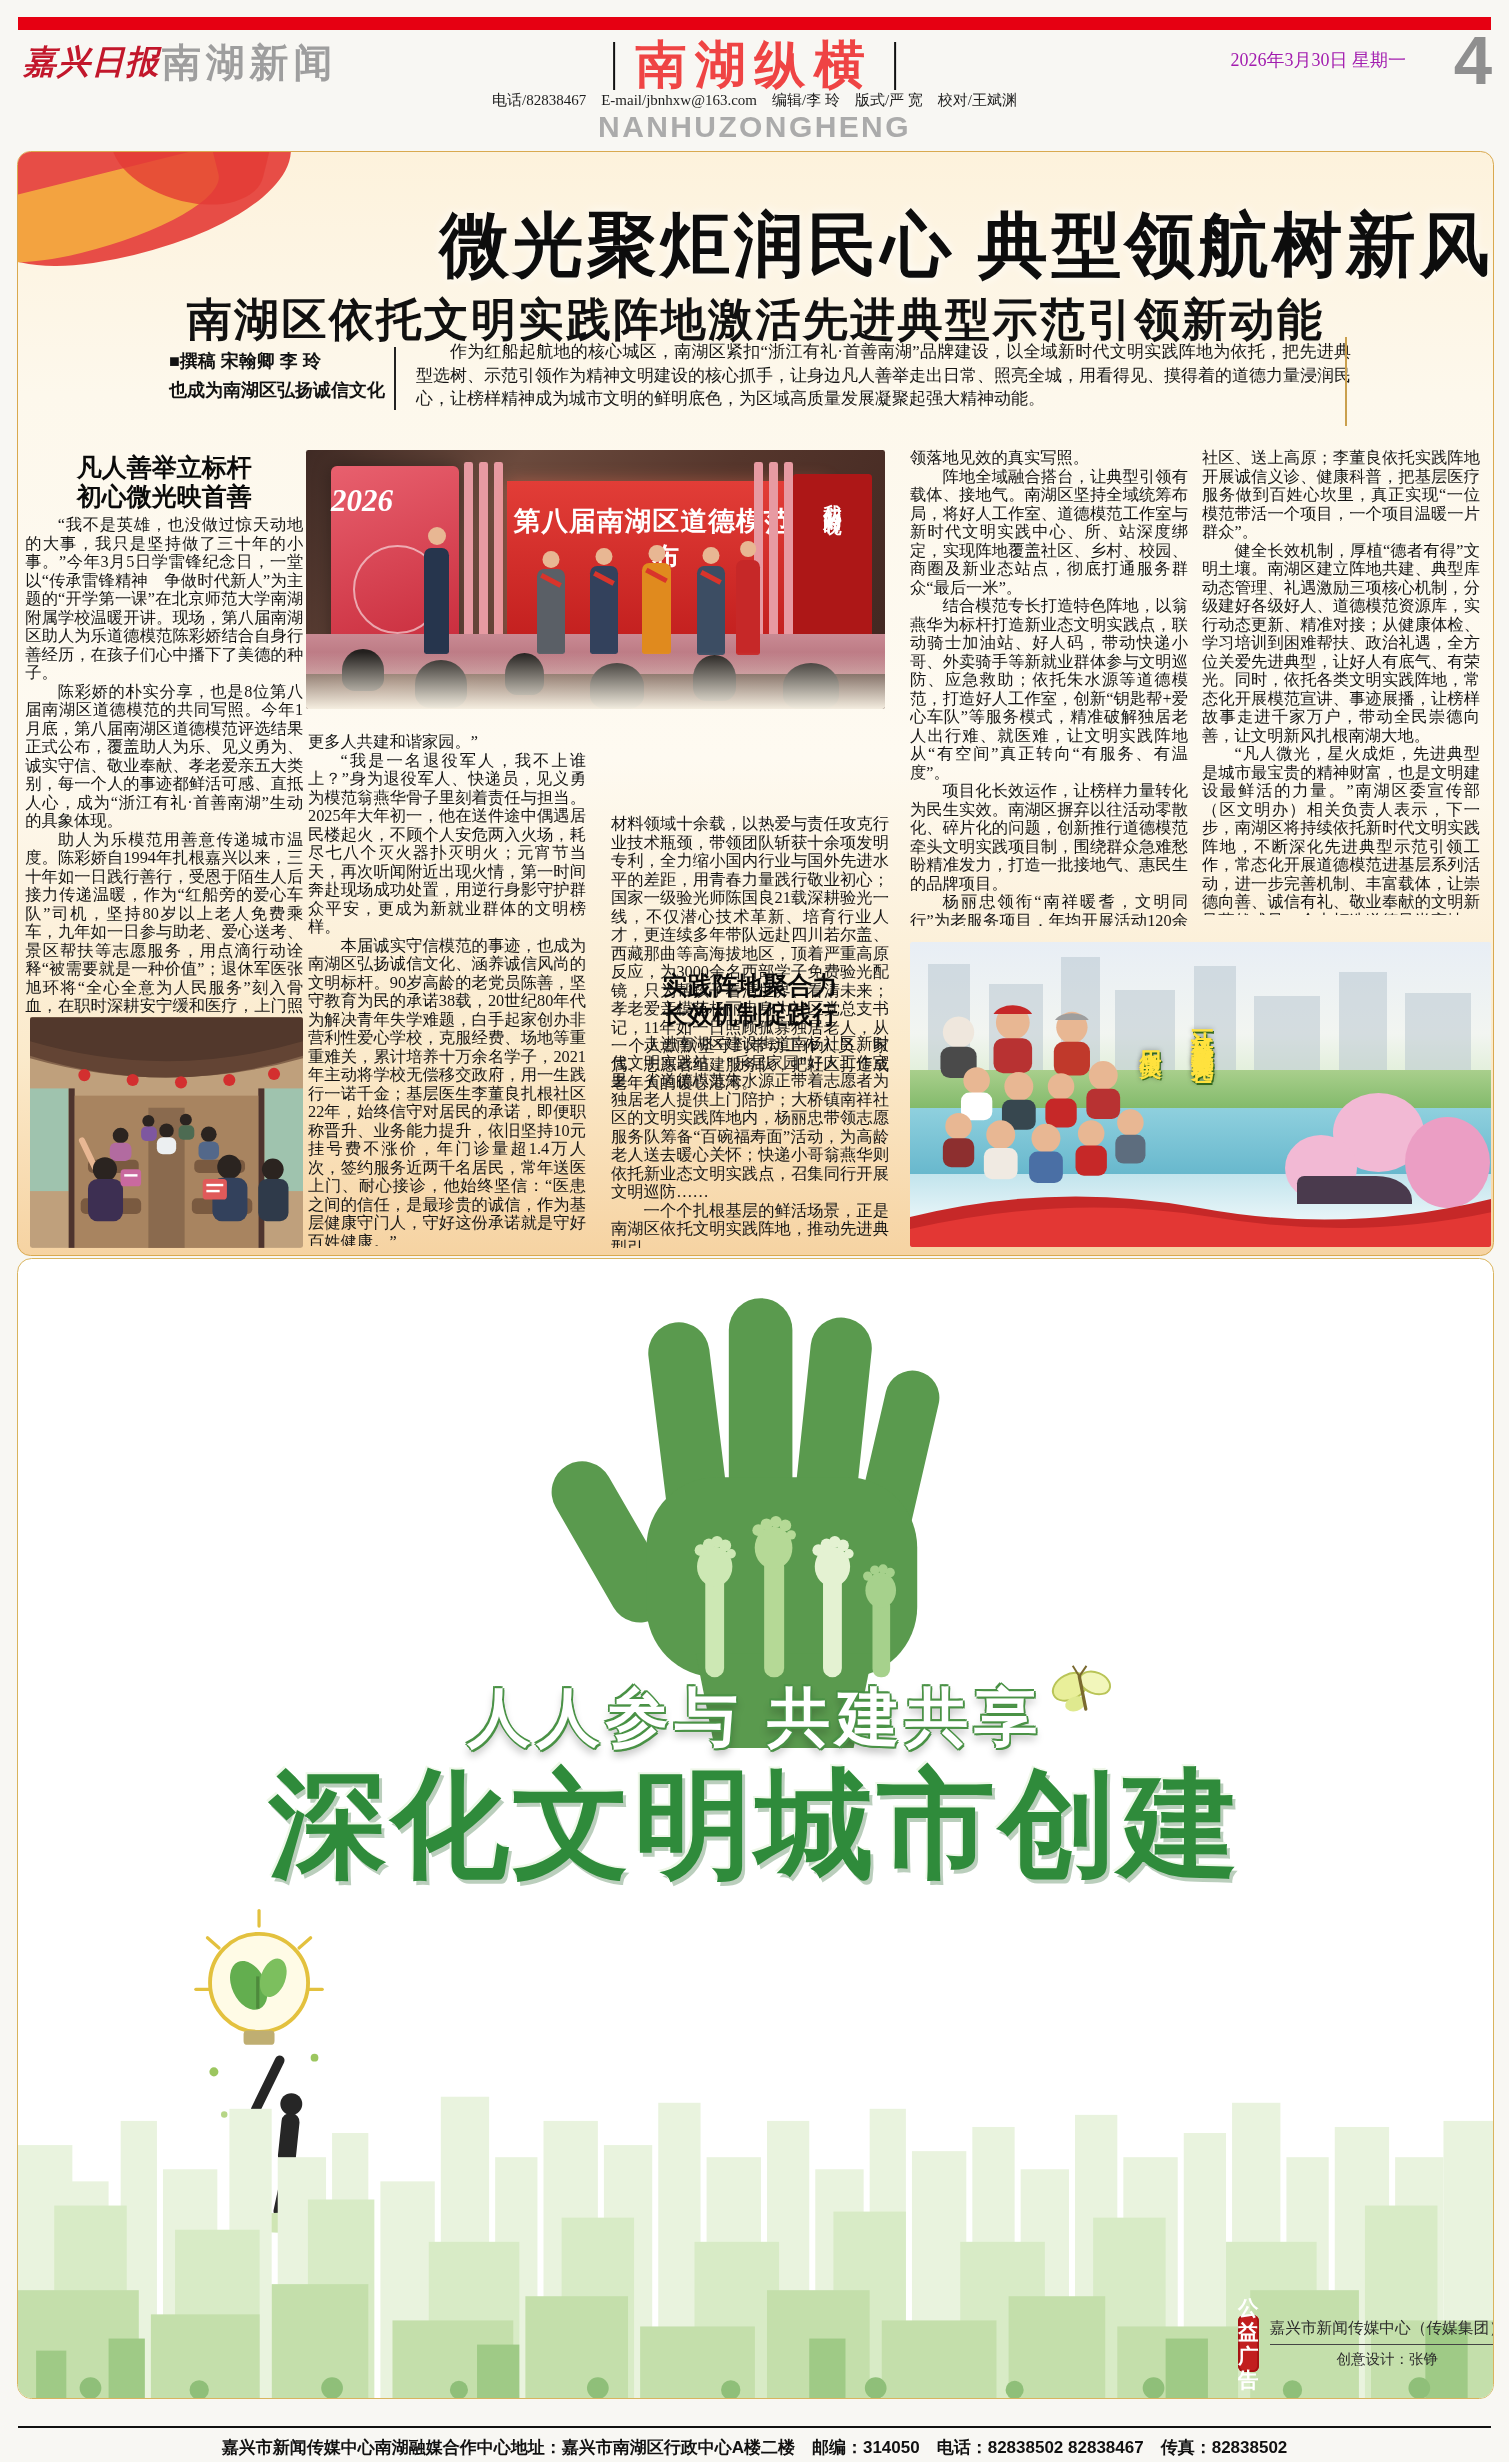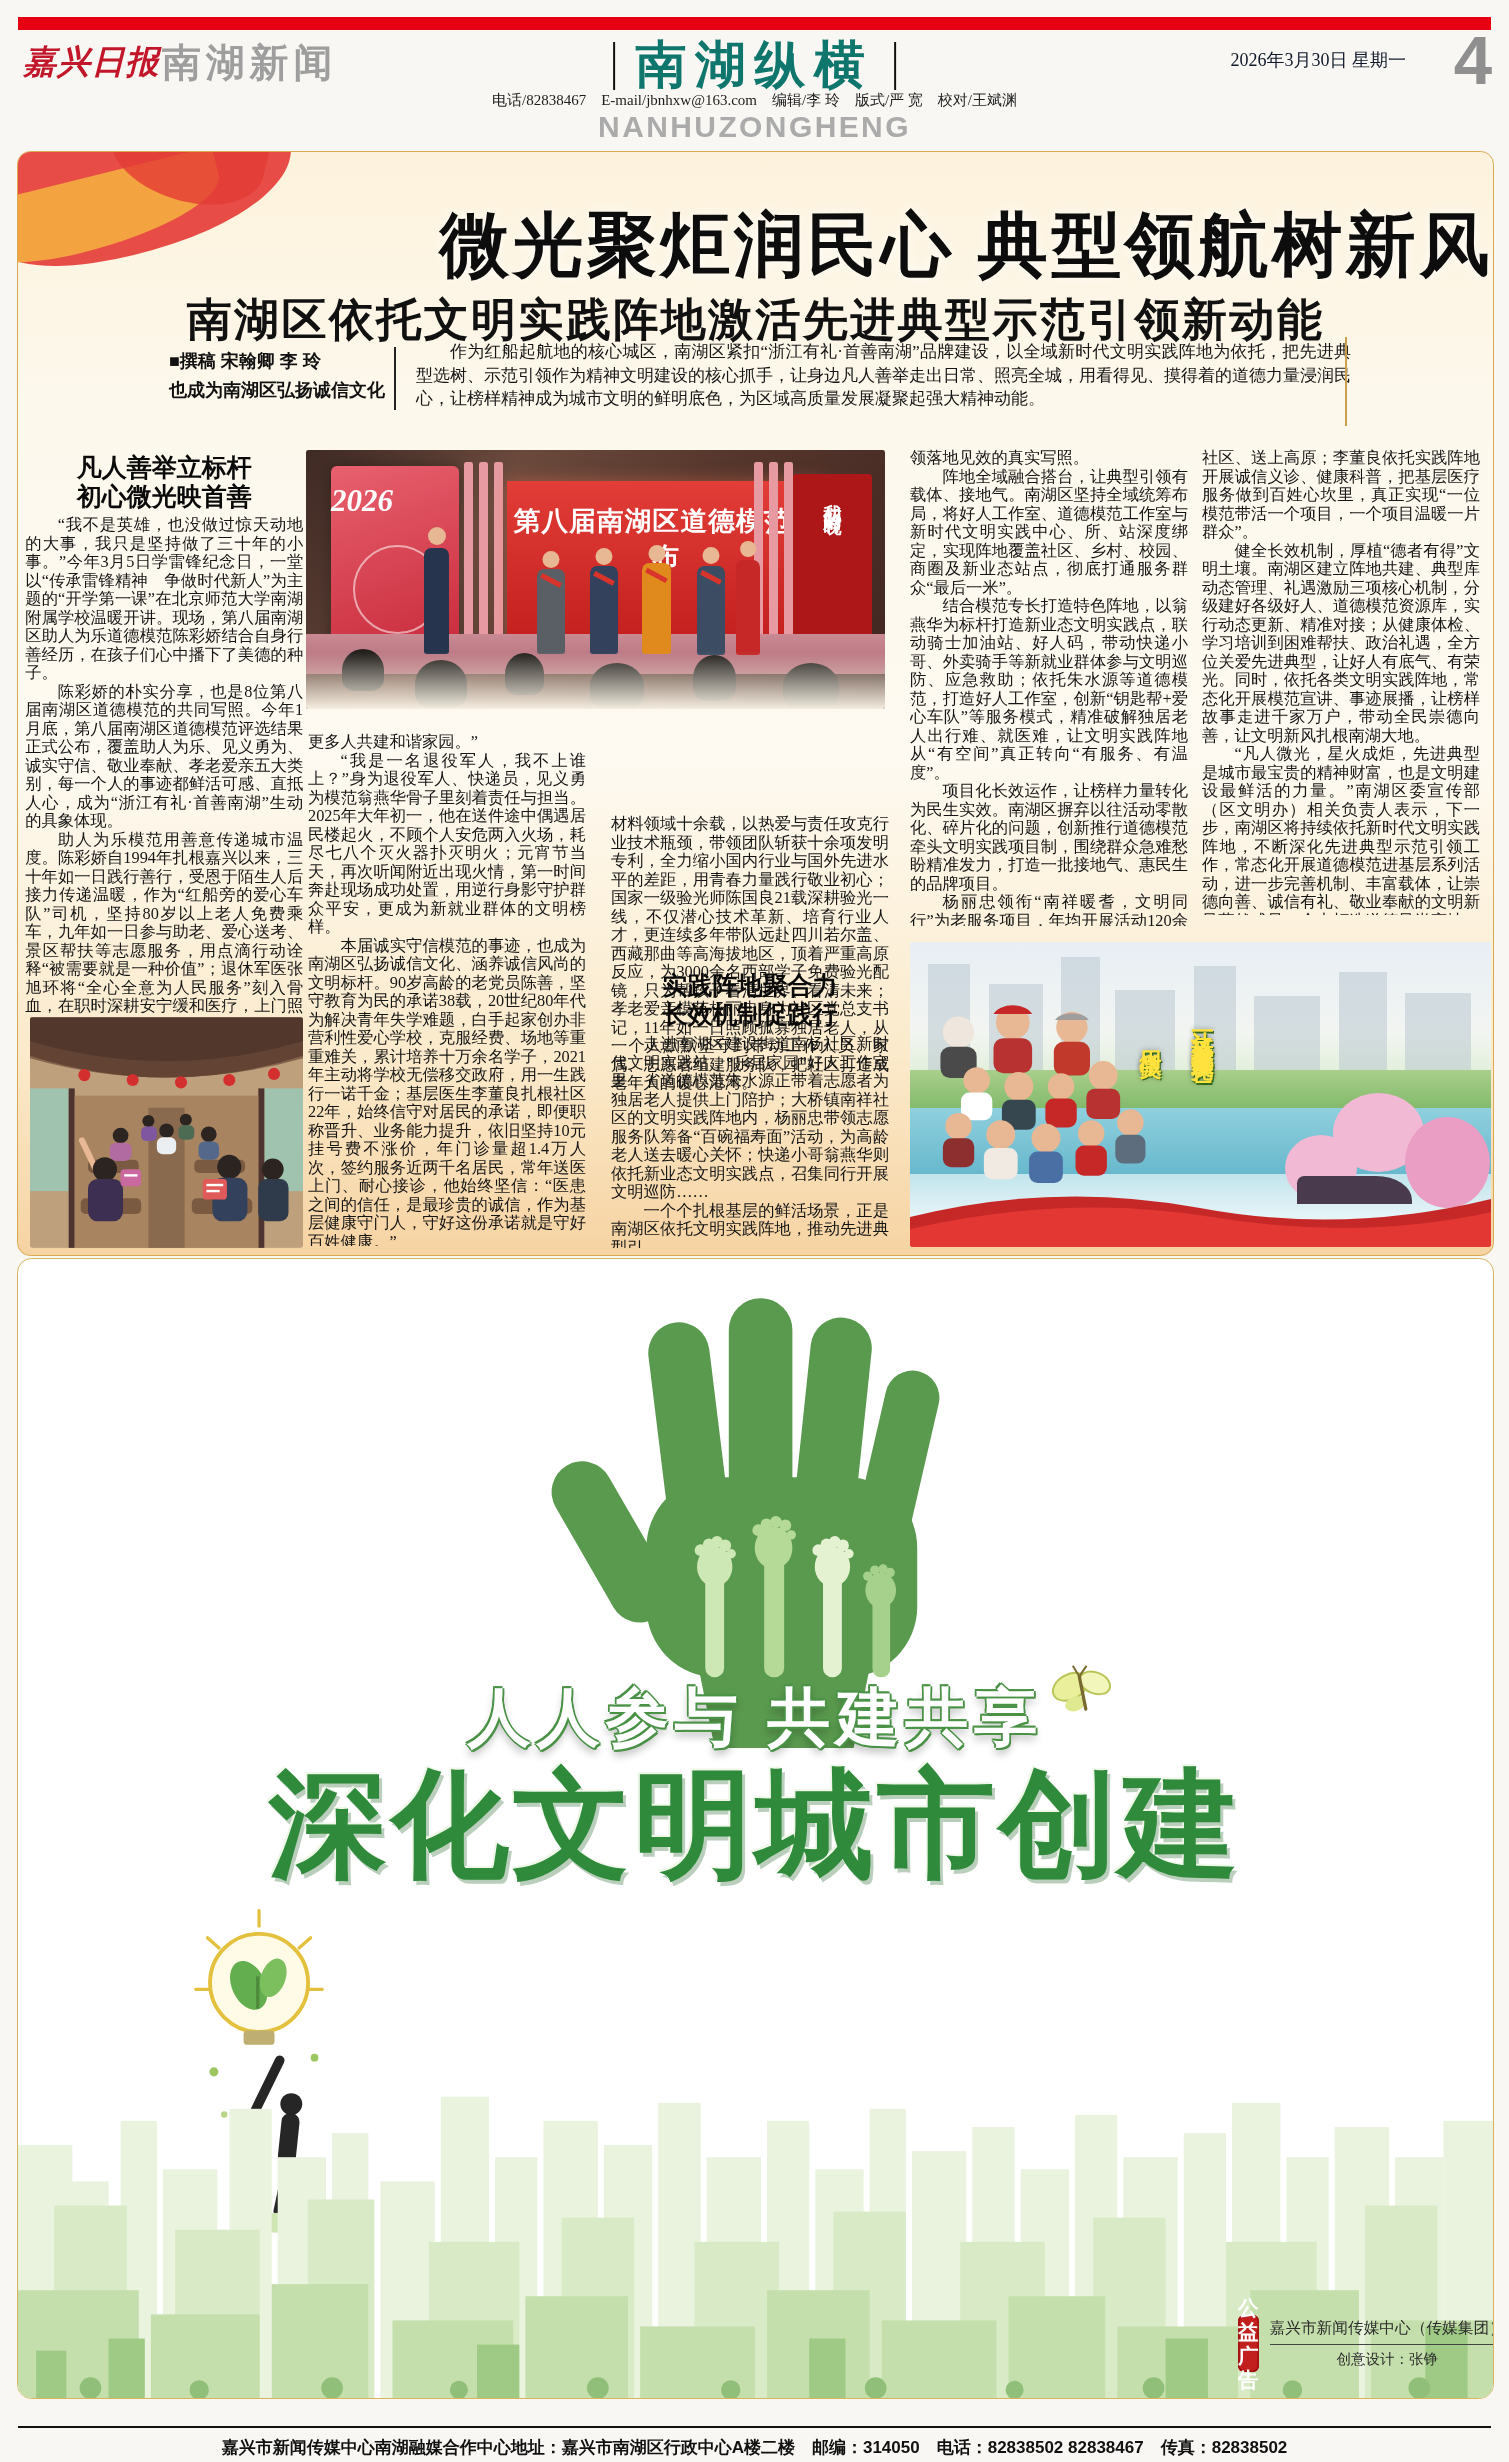--- a/index.html
+++ b/index.html
@@ -6,25 +6,25 @@
   #page{position:relative;width:1509px;height:2462px;background:#f8f7f3;overflow:hidden;
         font-family:"Liberation Serif","DejaVu Serif",serif;color:#141414;}
   .abs{position:absolute;}
   
   #redbar{left:18px;top:17px;width:1473px;height:13.3px;background:#e60012;}
   #logo-script{left:23px;top:40px;font-size:33px;font-weight:bold;font-style:italic;color:#c2172b;letter-spacing:1.2px;}
   #logo-edition{left:162px;top:36px;font-size:39px;font-weight:bold;color:#9e9e9e;letter-spacing:4.8px;
         font-family:"Liberation Sans","DejaVu Sans",sans-serif;}
   #section-title{left:50%;top:31px;transform:translateX(-50%);display:flex;align-items:center;gap:20.5px;}
   #section-title .vbar{width:2.4px;height:48px;background:#111;}
-  #section-title .t{font-size:51px;font-weight:bold;letter-spacing:8.5px;color:#0f766e;}
+  #section-title .t{font-size:51px;font-weight:bold;letter-spacing:8.5px;color:#ef4444;}
   #contact{left:50%;top:91px;transform:translateX(-50%);font-size:15px;color:#1c1c1c;white-space:nowrap;}
   #latin{left:50%;top:110px;transform:translateX(-50%);font-size:30px;font-weight:bold;color:#ababab;
         letter-spacing:2.4px;font-family:"Liberation Sans","DejaVu Sans",sans-serif;}
-  #dateline{right:103px;top:48px;font-size:18px;color:#0f172a;}
+  #dateline{right:103px;top:48px;font-size:18px;color:#a21caf;}
   #pagenum{right:17px;top:20.5px;font-size:69px;font-weight:bold;color:#8f8f8f;
         font-family:"Liberation Sans","DejaVu Sans",sans-serif;}
   
   #artbox{left:17px;top:151px;width:1475px;height:1103px;border:1.8px solid #d9a94f;border-radius:13.3px;
         background:linear-gradient(180deg,#fdf2dc 0%,#fdf8ec 22%,#fefaf1 55%,#fbeacb 82%,#f6d3a2 100%);overflow:hidden;}
   .flag1{left:-36px;top:-24px;width:314px;height:127px;background:#e43b35;border-radius:0 0 85% 40%;transform:rotate(-9deg);opacity:.9;}
   .flag2{left:-48px;top:24px;width:254px;height:72px;background:#f4b33f;border-radius:0 0 90% 60%;transform:rotate(-14deg);opacity:.85;}
   .flag3{left:91px;top:-42px;width:157px;height:91px;background:#e43b35;border-radius:0 0 70% 80%;transform:rotate(14deg);opacity:.8;}
   #headline{left:0;top:47px;width:100%;text-align:right;font-size:70px;font-weight:bold;letter-spacing:3.6px;
         color:#0d0d0d;font-family:"Liberation Sans","DejaVu Sans",sans-serif;text-shadow:0 0 11px rgba(255,255,255,.9);}

